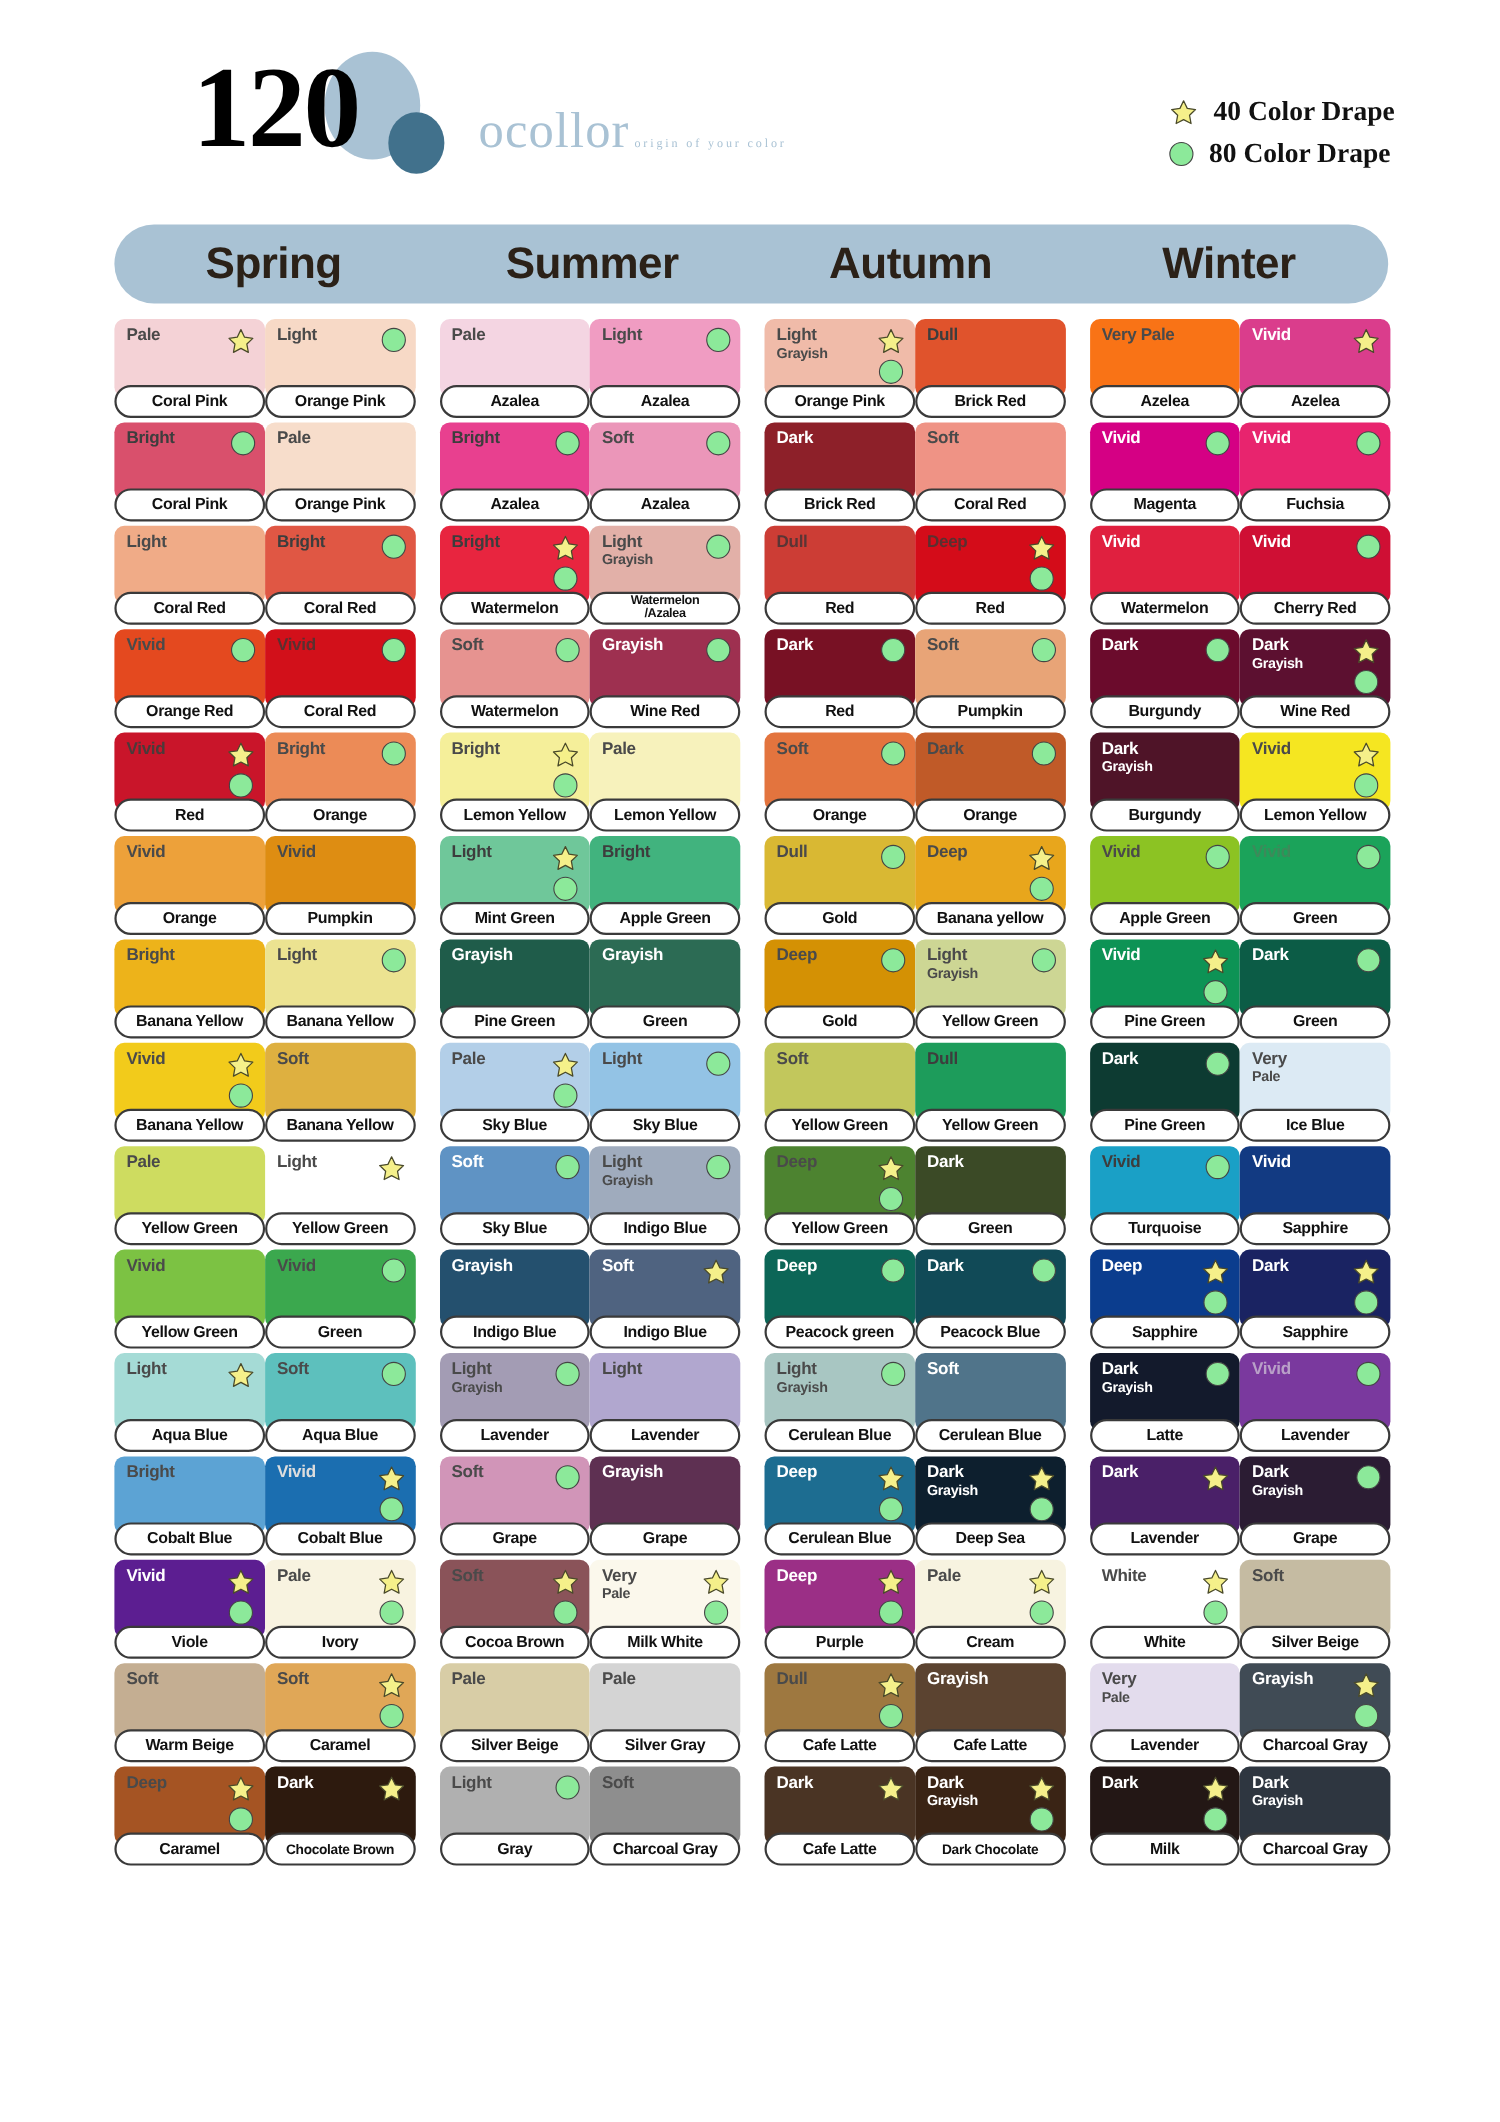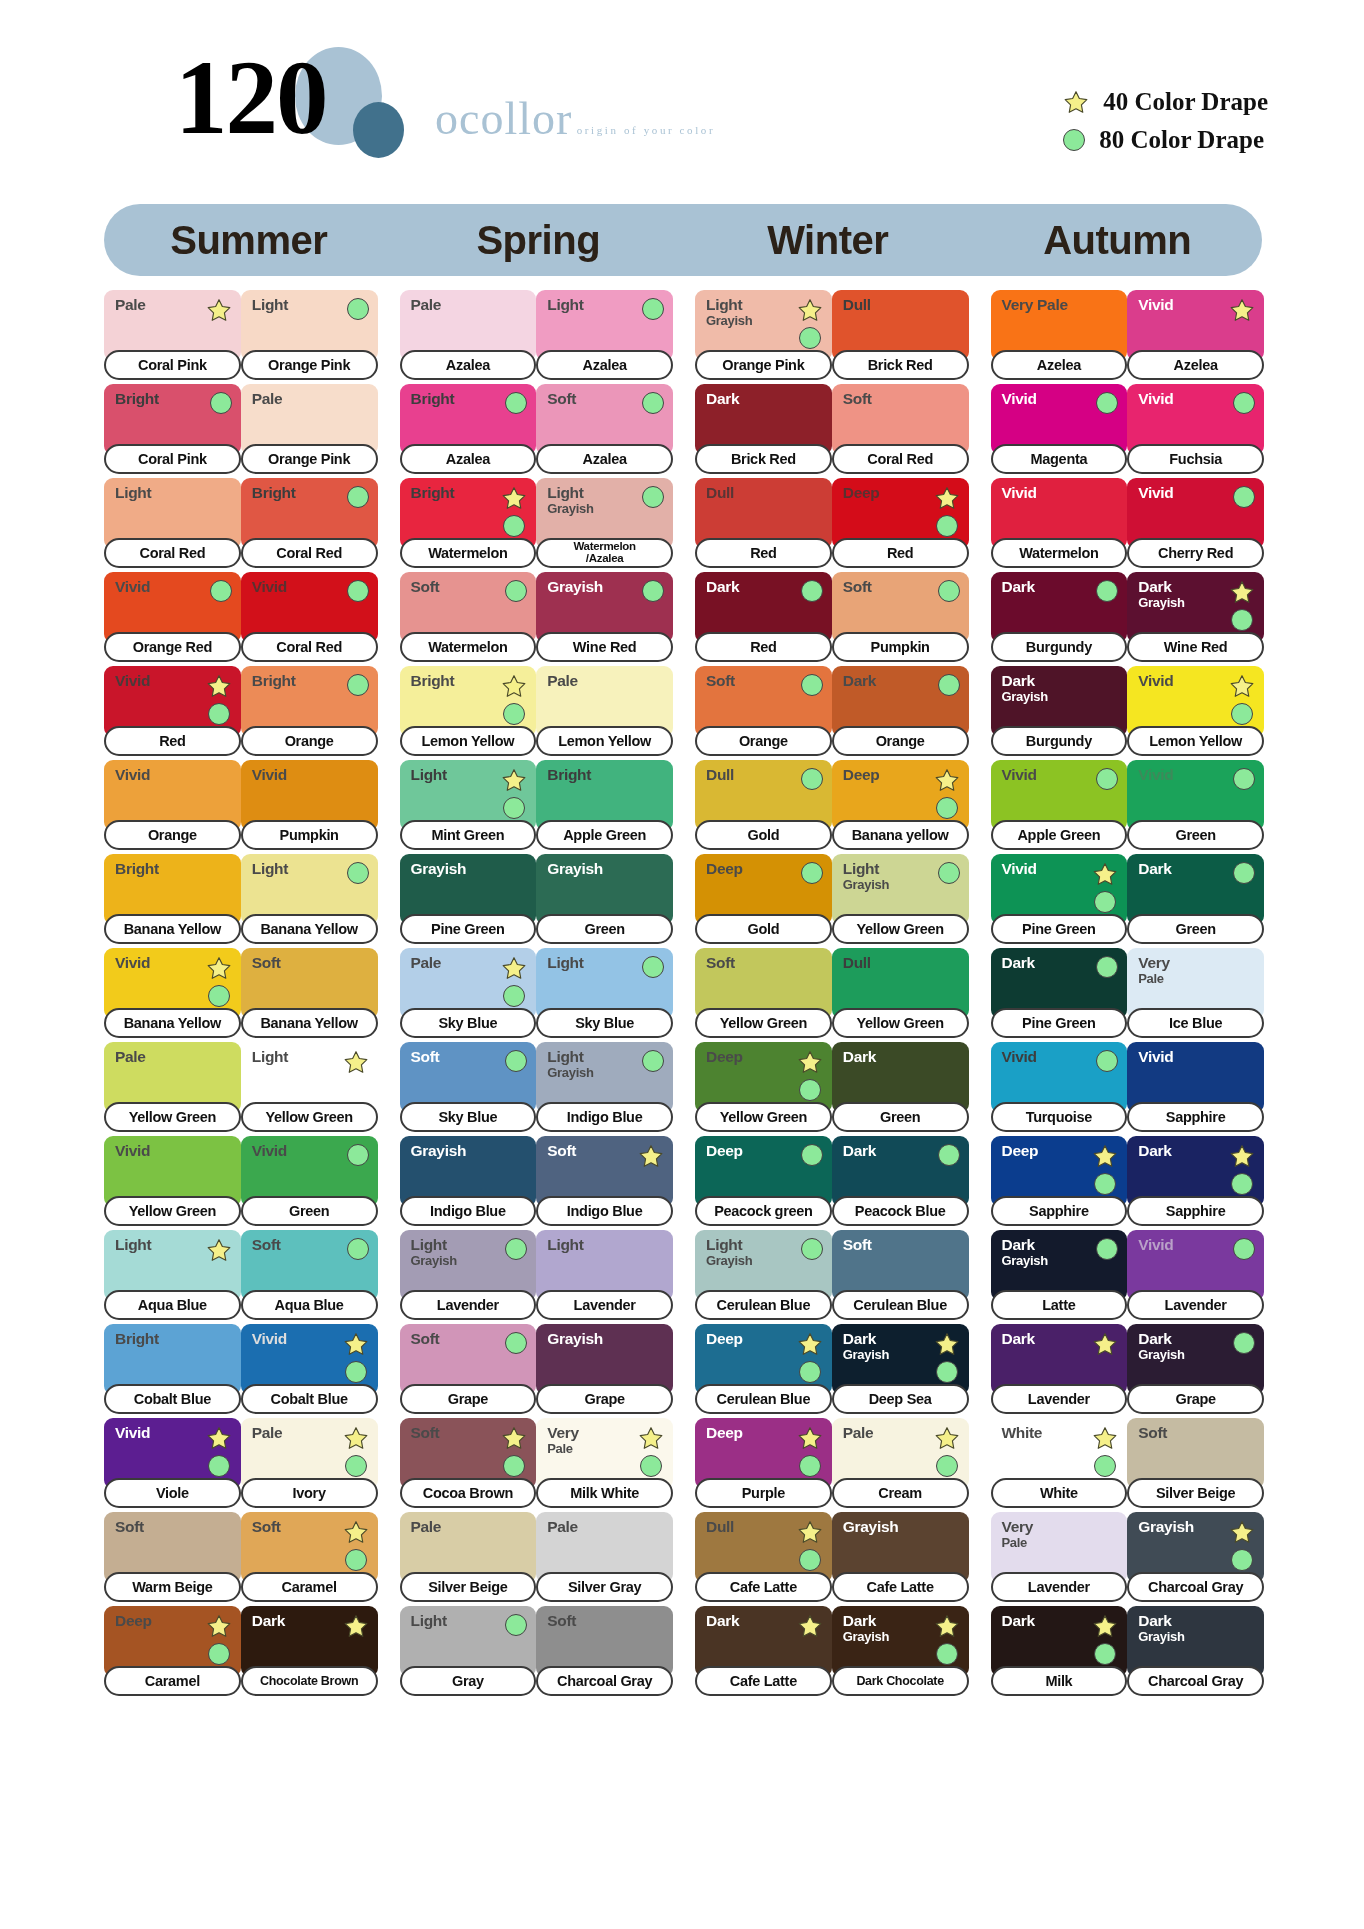--- a/index.html
+++ b/index.html
@@ -159,24 +159,24 @@
       <span class="legend-label">40 Color Drape</span>
     </div>
     <div class="legend-row">
       <span class="dot"></span>
       <span class="legend-label">80 Color Drape</span>
     </div>
   </div>
 </div>
 
 <div class="season-bar" id="season-bar">
+    <div class="season-title">Spring</div>
     <div class="season-title">Summer</div>
-    <div class="season-title">Spring</div>
+    <div class="season-title">Autumn</div>
     <div class="season-title">Winter</div>
-    <div class="season-title">Autumn</div>
   </div>
 
 <div class="grid" id="grid">
     <div class="season-col">
       <div class="pair-row">
         <div class="cell">
           <div class="swatch" style="background: rgb(244, 210, 214);">
             <div class="swatch-inner">
               <div class="tone" style="color: rgb(74, 74, 74);">Pale</div>
               <div class="badges">

